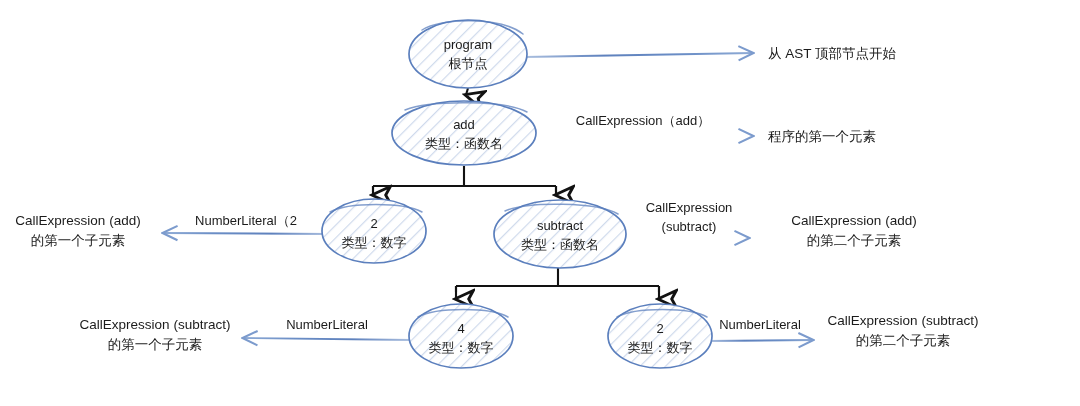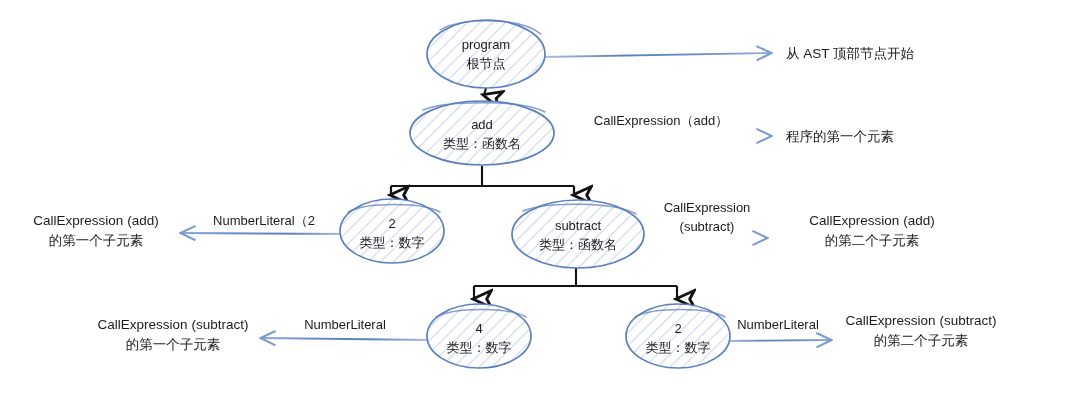--- a/index.html
+++ b/index.html
@@ -11,21 +11,20 @@
     width: 1080px;
     height: 406px;
     font-family: "Liberation Sans", sans-serif;
     overflow: hidden;
   }
   #canvas {
     position: relative;
     width: 984px;
     height: 406px;
     background: #ffffff;
-    margin-left: 18px;
   }
   svg#diagram {
     position: absolute;
     left: 0;
     top: 0;
     width: 1080px;
     height: 406px;
   }
   .node-text {
     font-family: "Liberation Sans", sans-serif;

